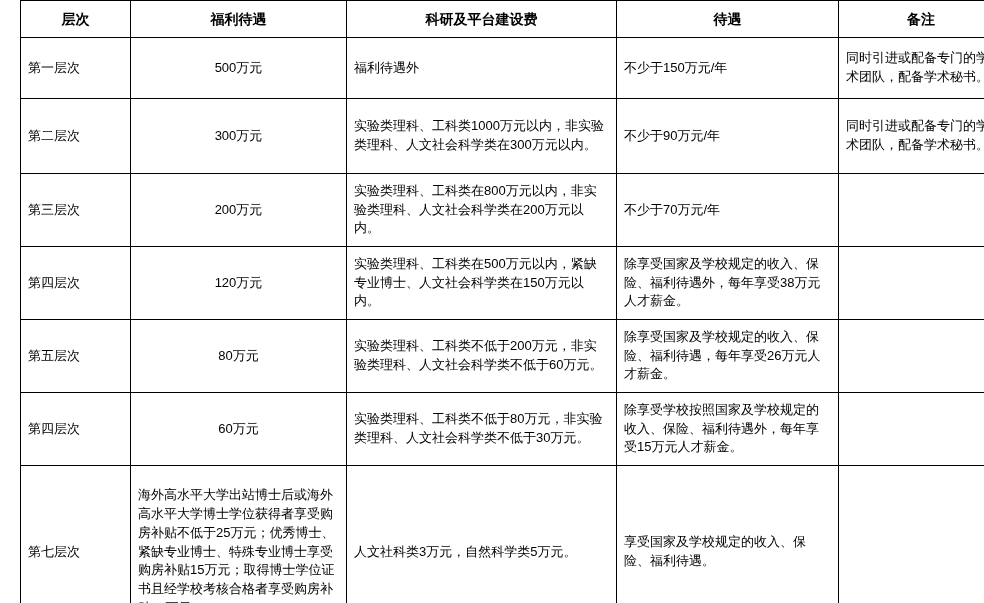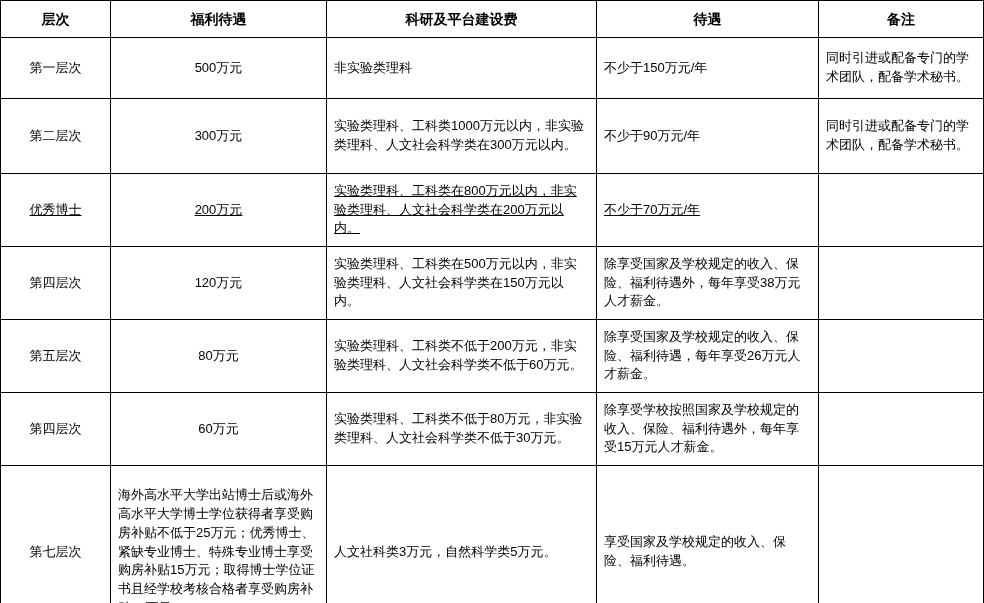--- a/index.html
+++ b/index.html
@@ -11,20 +11,21 @@
     font-family: "Liberation Sans", sans-serif;
     width: 984px;
     height: 603px;
     overflow: hidden;
   }
   #page {
     width: 984px;
     height: 430px;
     position: relative;
     box-sizing: border-box;
+    padding-left: 20px;
   }
   table.benefit-table {
     border-collapse: collapse;
     table-layout: fixed;
     width: 983px;
     margin: 0;
     border: 1px solid #000000;
   }
   table.benefit-table col.c0 { width: 110px; }
   table.benefit-table col.c1 { width: 216px; }
@@ -44,33 +45,32 @@
   }
   table.benefit-table thead th {
     font-weight: bold;
     text-align: center;
     height: 26px;
     padding: 5px 7px;
     font-size: 14px;
   }
   td.level-cell {
     font-weight: bold;
-    text-align: center;
     font-size: 13.5px;
   }
   td.center {
     text-align: center;
     margin-left: 39px;
   }
   td.left {
     text-align: left;
   }
   tr.r1 td { height: 48px; }
   tr.r2 td { height: 62px; }
-  tr.r3 td { height: 60px; text-decoration: underline; }
+  tr.r3 td { height: 60px; }
   tr.r4 td { height: 60px; }
   tr.r5 td { height: 60px; }
   tr.r6 td { height: 60px; }
   tr.r7 td { height: 160px; }
   td.subsidy-block {
     text-align: left;
     line-height: 1.55;
   }
 </style>
 </head>
@@ -91,42 +91,42 @@
         <th>福利待遇</th>
         <th>科研及平台建设费</th>
         <th>待遇</th>
         <th>备注</th>
       </tr>
     </thead>
     <tbody>
       <tr class="r1">
         <td class="level-cell">第一层次</td>
         <td class="center">500万元</td>
-        <td class="left">非实验类理科</td>
+        <td class="left">福利待遇外</td>
         <td class="left">不少于150万元/年</td>
         <td class="left">同时引进或配备专门的学术团队，配备学术秘书。</td>
       </tr>
       <tr class="r2">
         <td class="level-cell">第二层次</td>
         <td class="center">300万元</td>
         <td class="left">实验类理科、工科类1000万元以内，非实验类理科、人文社会科学类在300万元以内。</td>
         <td class="left">不少于90万元/年</td>
         <td class="left">同时引进或配备专门的学术团队，配备学术秘书。</td>
       </tr>
       <tr class="r3">
-        <td class="level-cell">优秀博士</td>
+        <td class="level-cell">第三层次</td>
         <td class="center">200万元</td>
         <td class="left">实验类理科、工科类在800万元以内，非实验类理科、人文社会科学类在200万元以内。</td>
         <td class="left">不少于70万元/年</td>
         <td class="left"></td>
       </tr>
       <tr class="r4">
         <td class="level-cell">第四层次</td>
         <td class="center">120万元</td>
-        <td class="left">实验类理科、工科类在500万元以内，非实验类理科、人文社会科学类在150万元以内。</td>
+        <td class="left">实验类理科、工科类在500万元以内，紧缺专业博士、人文社会科学类在150万元以内。</td>
         <td class="left">除享受国家及学校规定的收入、保险、福利待遇外，每年享受38万元人才薪金。</td>
         <td class="left"></td>
       </tr>
       <tr class="r5">
         <td class="level-cell">第五层次</td>
         <td class="center">80万元</td>
         <td class="left">实验类理科、工科类不低于200万元，非实验类理科、人文社会科学类不低于60万元。</td>
         <td class="left">除享受国家及学校规定的收入、保险、福利待遇，每年享受26万元人才薪金。</td>
         <td class="left"></td>
       </tr>

